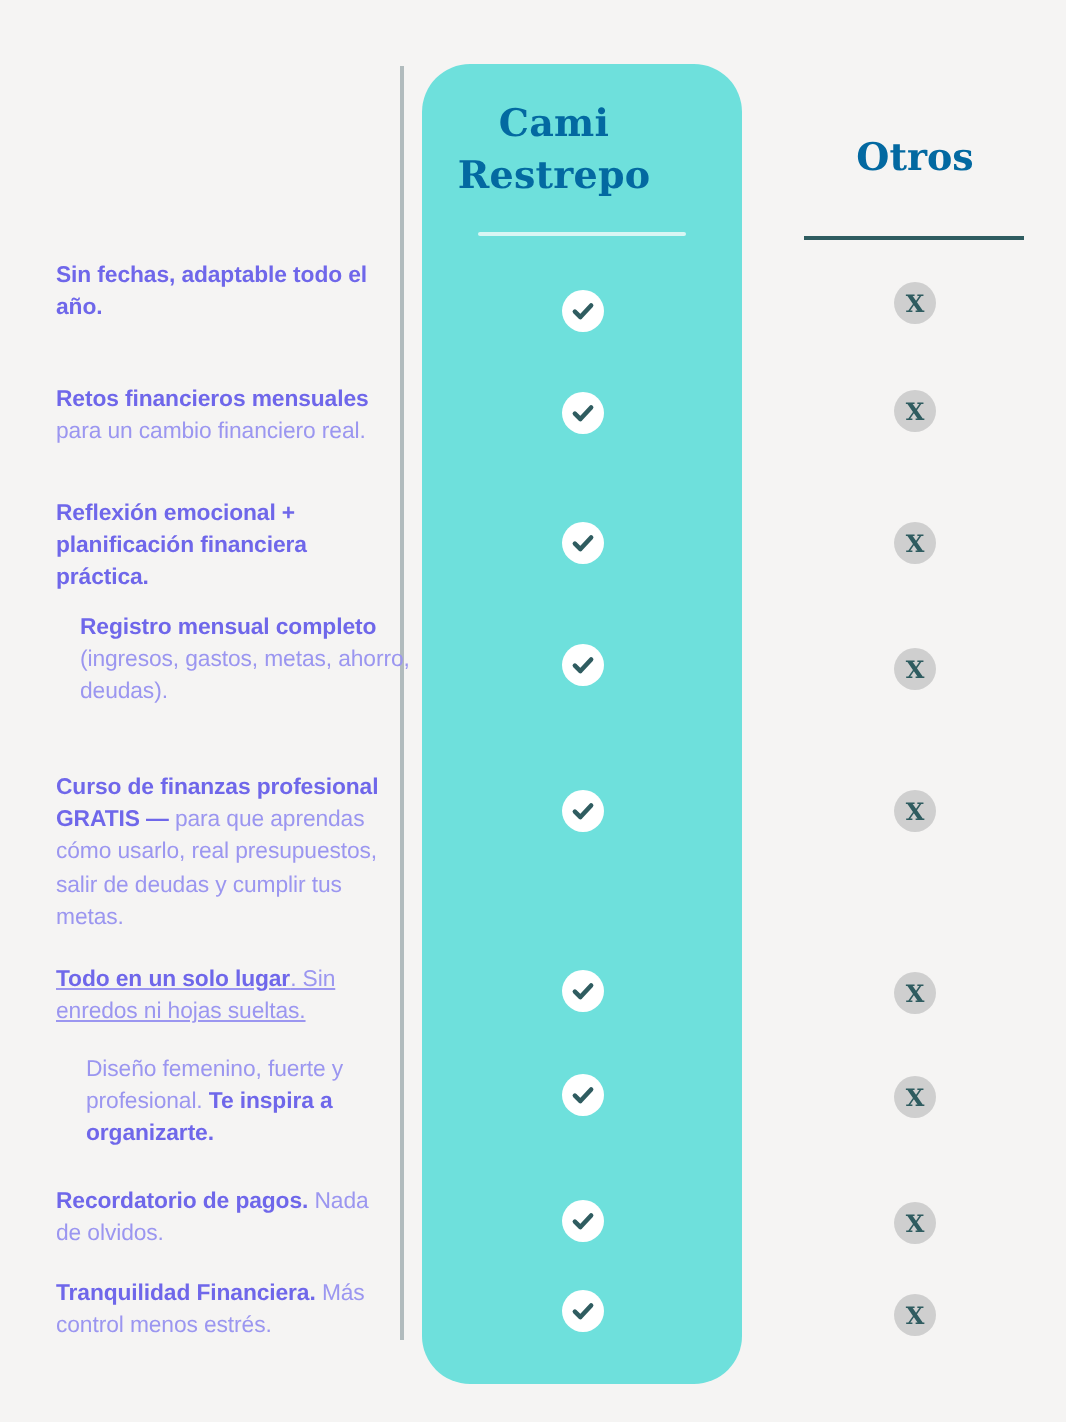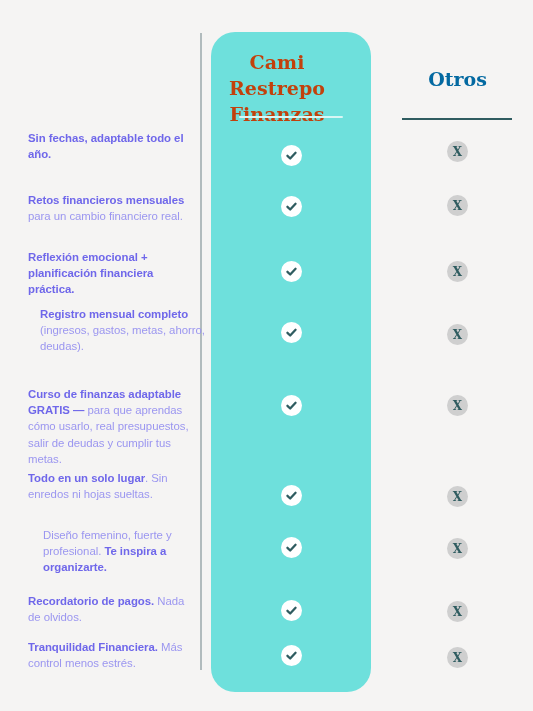--- a/index.html
+++ b/index.html
@@ -45,21 +45,21 @@
     z-index: 3;
   }
 
   
   .hero-title {
     position: absolute;
     left: 211px;
     top: 49px;
     width: 132px;
     text-align: center;
-    color: #c2410c;
+    color: #0369a1;
     font-family: "DejaVu Serif", "Liberation Serif", serif;
     font-weight: 700;
     font-size: 19px;
     line-height: 26px;
     letter-spacing: .1px;
     z-index: 4;
   }
   .hero-rule {
     position: absolute;
     left: 239px;
@@ -159,34 +159,33 @@
 </head>
 <body>
 
 <div id="stage">
 
   <div class="hero-card"></div>
   <div class="divider"></div>
 
   <div class="hero-title">
     <div>Cami Restrepo</div>
-    <div>Finanzas</div>
   </div>
   <div class="hero-rule"></div>
 
   <div class="others-title">Otros</div>
   <div class="others-rule"></div>
 
   <div class="features">
       <div class="feature" style="position: absolute; top: 0px; left: 0px; width: 168px;"><b>Sin fechas, adaptable todo el año.</b></div>
       <div class="feature" style="position: absolute; top: 62px; left: 0px; width: 168px;"><b>Retos financieros mensuales</b><span> para un cambio financiero real.</span></div>
       <div class="feature" style="position: absolute; top: 119px; left: 0px; width: 168px;"><b>Reflexión emocional + planificación financiera práctica.</b></div>
       <div class="feature" style="position: absolute; top: 176px; left: 0px; width: 168px; margin-left: 12px;"><b>Registro mensual completo</b><span> (ingresos, gastos, metas, ahorro, deudas).</span></div>
-      <div class="feature" style="position: absolute; top: 256px; left: 0px; width: 168px;"><b>Curso de finanzas adaptable GRATIS —</b><span> para que aprendas cómo usarlo, real presupuestos, salir de deudas y cumplir tus metas.</span></div>
-      <div class="feature" style="position: absolute; top: 340px; left: 0px; width: 168px;"><b>Todo en un solo lugar</b><span>. Sin enredos ni hojas sueltas.</span></div>
+      <div class="feature" style="position: absolute; top: 256px; left: 0px; width: 168px;"><b>Curso de finanzas profesional GRATIS —</b><span> para que aprendas cómo usarlo, real presupuestos, salir de deudas y cumplir tus metas.</span></div>
+      <div class="feature" style="position: absolute; top: 352px; left: 0px; width: 168px; text-decoration: underline;"><b>Todo en un solo lugar</b><span>. Sin enredos ni hojas sueltas.</span></div>
       <div class="feature" style="position: absolute; top: 397px; left: 0px; width: 168px; margin-left: 15px;"><span>Diseño femenino, fuerte y profesional. </span><b>Te inspira a organizarte.</b></div>
       <div class="feature" style="position: absolute; top: 463px; left: 0px; width: 168px;"><b>Recordatorio de pagos.</b><span> Nada de olvidos.</span></div>
       <div class="feature" style="position: absolute; top: 509px; left: 0px; width: 168px;"><b>Tranquilidad Financiera.</b><span> Más control menos estrés.</span></div>
     </div>
   <div class="marks-yes">
       <div class="mark-slot" style="position: absolute; top: 15px; left: 0px; width: 160px;">
         <div class="check-circle">
           <svg width="13" height="13" viewBox="0 0 24 24" aria-hidden="true">
             <path d="M4.5 12.6 L9.6 17.6 L19.5 6.9" fill="none" stroke="#2f5c60" stroke-width="4.2" stroke-linecap="round" stroke-linejoin="round"></path>
           </svg>

